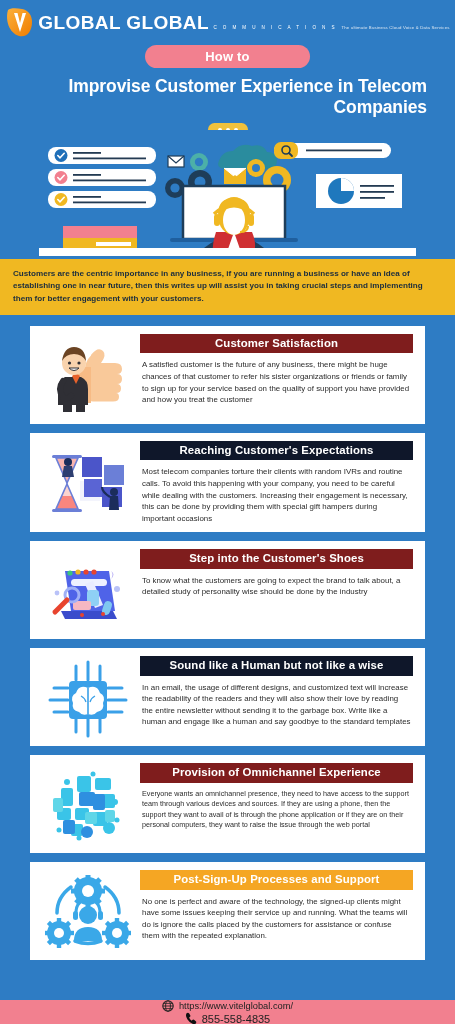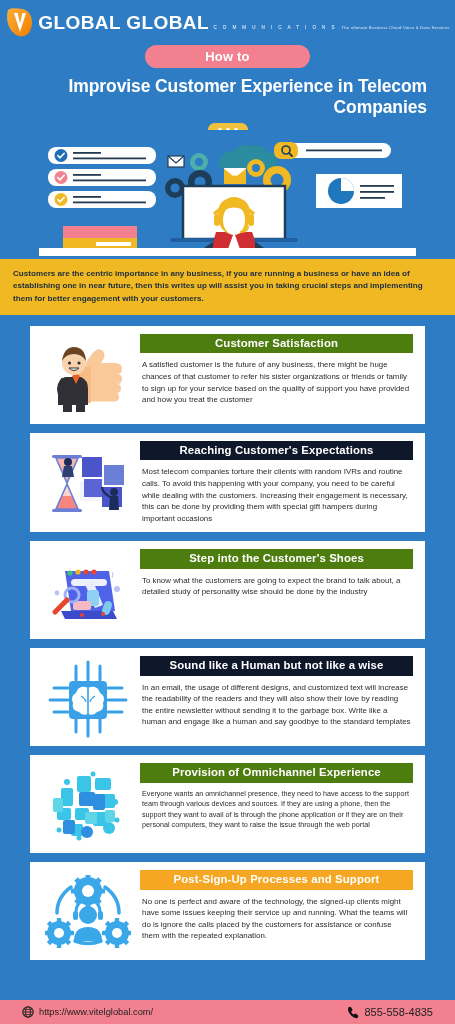--- a/index.html
+++ b/index.html
@@ -150,21 +150,21 @@
   .card-title {
     display: block;
     color: #ffffff;
     font-size: 11.4px;
     font-weight: bold;
     text-align: center;
     padding: 3px 4px 4px 4px;
     letter-spacing: .1px;
     line-height: 1.1;
   }
-  .t-pink   { background: #4d7c0f; }
+  .t-pink   { background: #7f1d1d; }
   .t-yellow { background: #0f172a; }
   .t-orange { background: #f5a623; }
   .card-text {
     color: #2b2b2b;
     font-size: 7.9px;
     line-height: 1.46;
     margin-top: 6px;
     padding: 0 2px;
   }
   .card-text.sm { font-size: 7.2px; line-height: 1.46; }
@@ -174,20 +174,21 @@
     position: absolute;
     left: 0; bottom: 0;
     width: 455px;
     height: 26px;
     background: #f2808f;
     display: flex;
     align-items: center;
     justify-content: space-between;
     padding: 0 22px;
     border-top: 2px solid #2e7cc4;
+    flex-direction: column;
   }
   .foot-item {
     display: flex;
     align-items: center;
     gap: 5px;
     color: #222222;
     font-size: 9.3px;
   }
   .foot-item.phone { font-size: 11px; }
   .foot-item svg { display: block; flex: 0 0 auto; }

